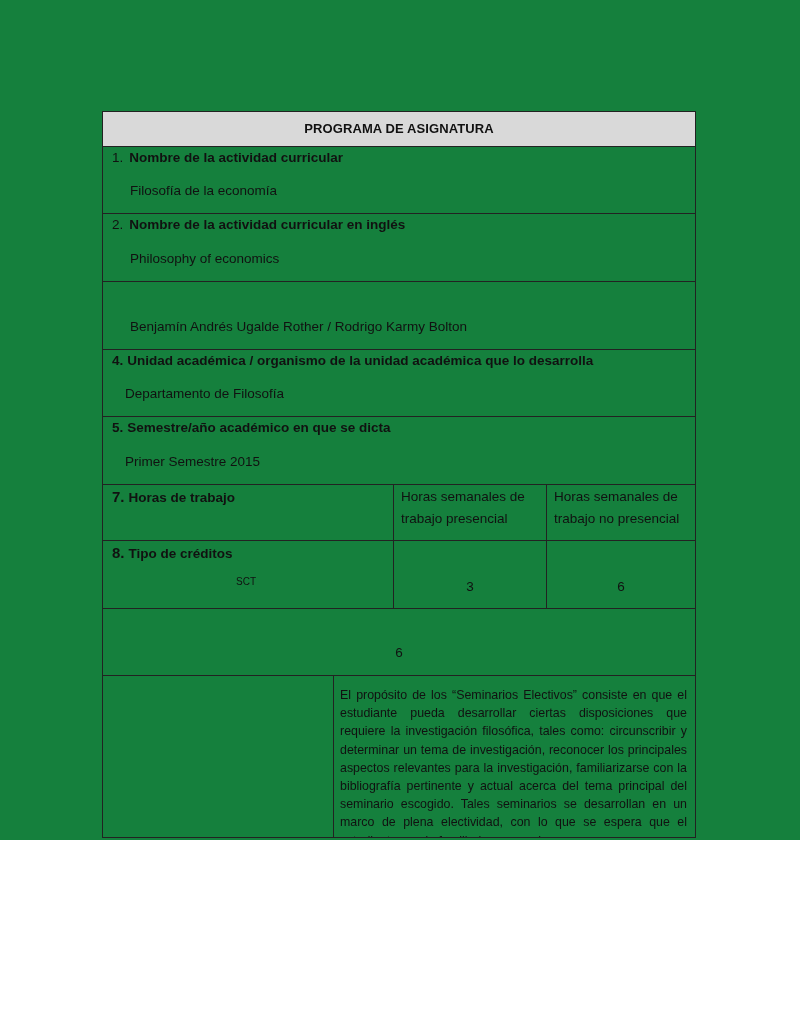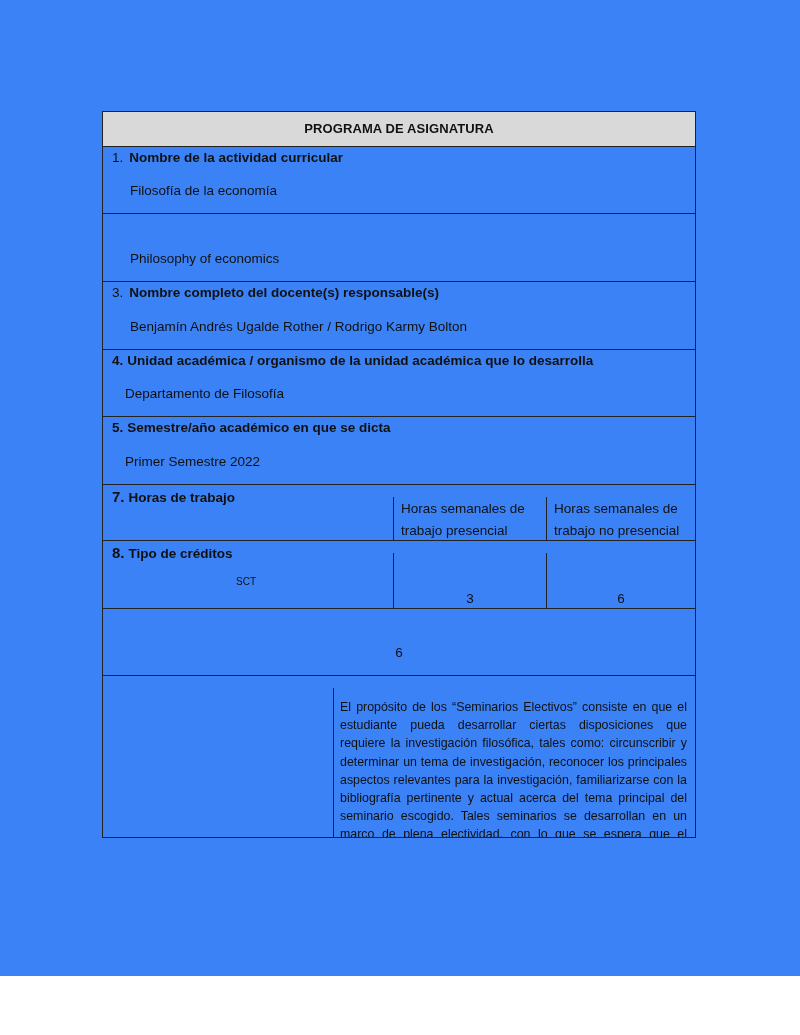--- a/index.html
+++ b/index.html
@@ -1,65 +1,65 @@
 <!DOCTYPE html>
 <html><head>
   <meta charset="utf-8">
   <style>
     html, body { margin: 0; padding: 0; background: #ffffff; }
     body { width: 800px; height: 1035px; position: relative; overflow: hidden;
            font-family: "Liberation Sans", sans-serif; color: #111; }
-    .page { position: absolute; left: 0; top: 0; width: 800px; height: 976px; background: #3b82f6; }
+    .page { position: absolute; left: 0; top: 0; width: 800px; height: 840px; background: #15803d; }
     .tbl { position: absolute; left: 102px; top: 111px; width: 594px;
            border: 1.5px solid #222; box-sizing: border-box; }
     .row { position: relative; border-top: 1.5px solid #222; box-sizing: border-box; }
     .row:first-child { border-top: none; }
     .hdr { background: #d9d9d9; height: 34px; text-align: center; font-weight: bold;
            font-size: 13px; line-height: 34px; letter-spacing: 0.1px; }
     .lbl { position: absolute; left: 9px; top: 3px; font-size: 13.5px; font-weight: bold; white-space: nowrap; }
     .lbl .num { font-weight: normal; margin-right: 6px; }
     .lbl .numb { font-weight: bold; margin-right: 4px; }
     .val { position: absolute; font-size: 13.5px; white-space: nowrap; }
-    .cell { position: absolute; top: 12px; bottom: 0; border-left: 1.5px solid #222; box-sizing: border-box; }
+    .cell { position: absolute; top: 0; bottom: 0; border-left: 1.5px solid #222; box-sizing: border-box; }
     .hcell { font-size: 13.5px; line-height: 22px; padding: 1px 0 0 7px; }
     .center-val { position: absolute; left: 0; right: 0; text-align: center; font-size: 13.5px; }
     .para { position: absolute; left: 6px; right: 8px; top: 2px; font-size: 12.4px; line-height: 18.2px;
             text-align: justify; margin-top: 8px; }
     .big { font-size: 15px; }
   </style>
 </head>
 <body>
 
 <div class="page">
   <div class="tbl">
 
     <div class="row hdr">PROGRAMA DE ASIGNATURA</div>
 
     <div class="row" style="height:67px">
       <div class="lbl"><span class="num">1.</span><span>Nombre de la actividad curricular</span></div>
       <div class="val" style="left:27px; top:36px">Filosofía de la economía</div>
     </div>
 
     <div class="row" style="height:68px">
+      <div class="lbl"><span class="num">2.</span><span>Nombre de la actividad curricular en inglés</span></div>
       <div class="val" style="left:27px; top:37px">Philosophy of economics</div>
     </div>
 
     <div class="row" style="height:68px">
-      <div class="lbl"><span class="num">3.</span><span>Nombre completo del docente(s) responsable(s)</span></div>
       <div class="val" style="left:27px; top:37px">Benjamín Andrés Ugalde Rother / Rodrigo Karmy Bolton</div>
     </div>
 
     <div class="row" style="height:67px">
       <div class="lbl"><span class="numb">4.</span><span>Unidad académica / organismo de la unidad académica que lo desarrolla</span></div>
       <div class="val" style="left:22px; top:36px">Departamento de Filosofía</div>
     </div>
 
     <div class="row" style="height:68px">
       <div class="lbl"><span class="numb">5.</span><span>Semestre/año académico en que se dicta</span></div>
-      <div class="val" style="left:22px; top:37px">Primer Semestre 2022</div>
+      <div class="val" style="left:22px; top:37px">Primer Semestre 2015</div>
     </div>
 
 
     <div class="row" style="height:56px">
       <div class="lbl"><span class="numb big">7.</span><span>Horas de trabajo</span></div>
       <div class="cell hcell" style="left:290px; width:153px">
         <div>Horas semanales de</div>
         <div>trabajo presencial</div>
       </div>
       <div class="cell hcell" style="left:443px; right:0">

